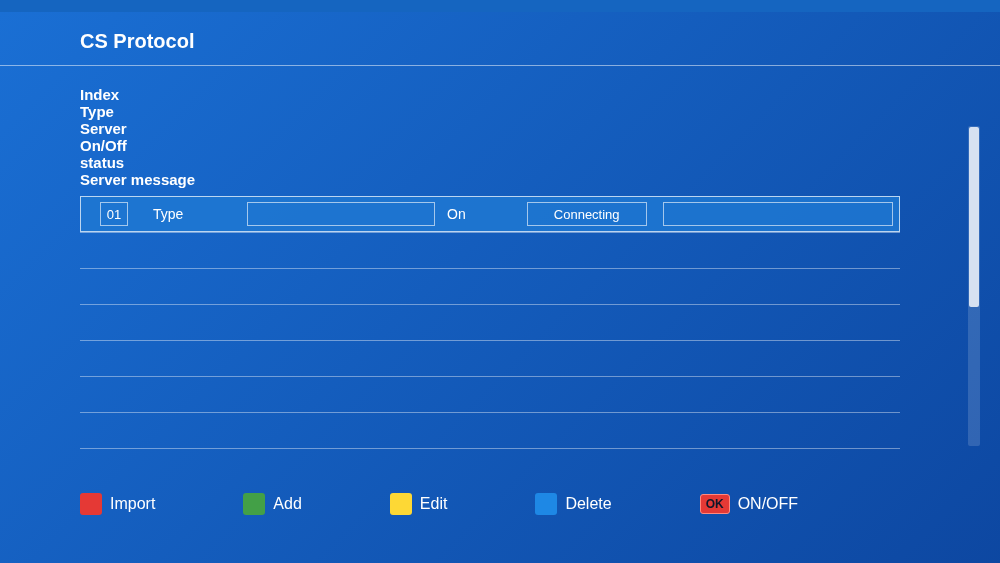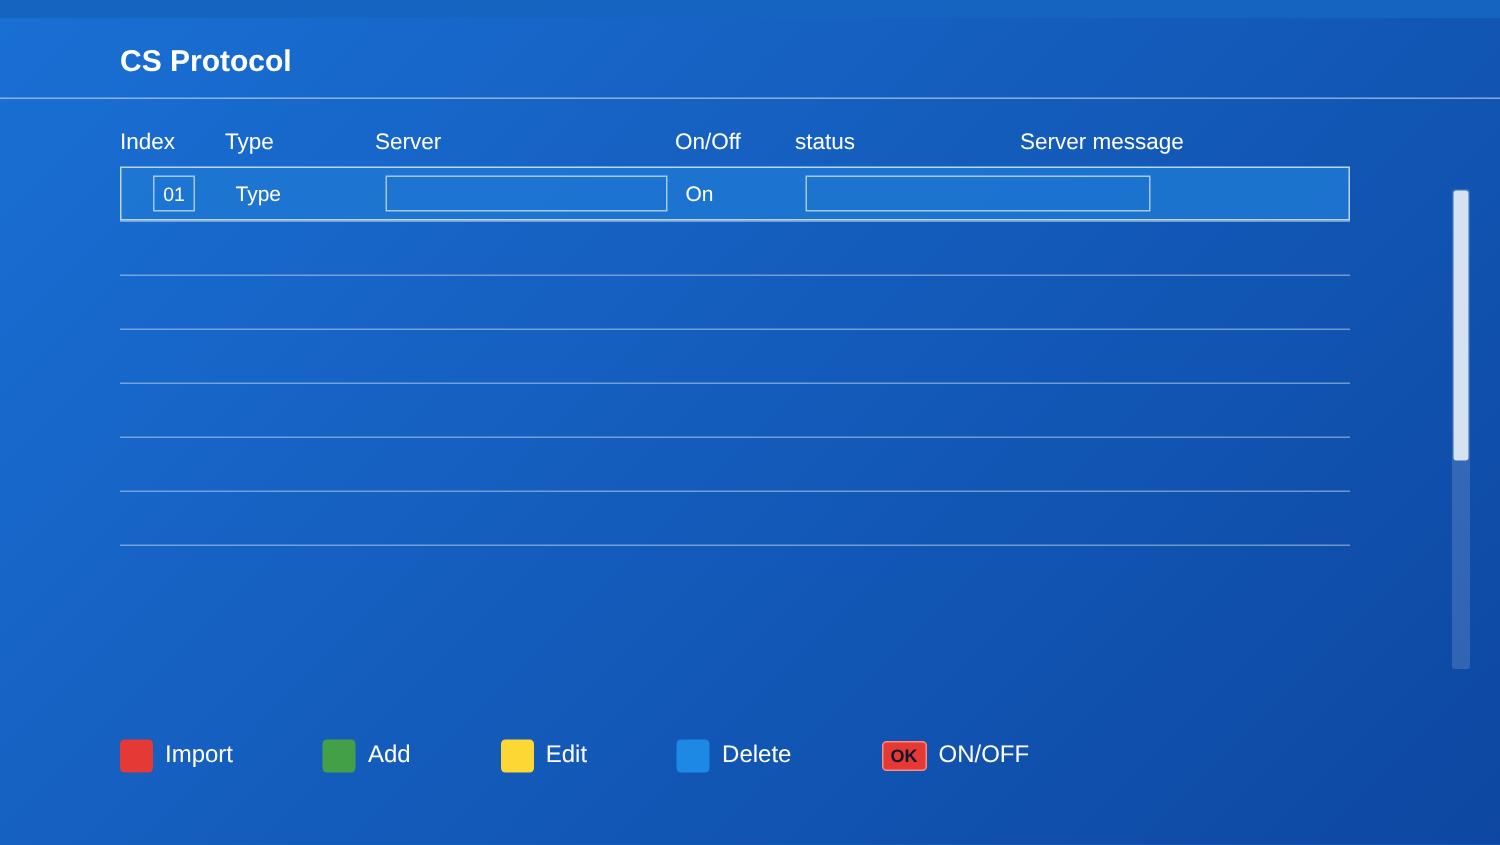--- a/index.html
+++ b/index.html
@@ -66,21 +66,22 @@
     
     .table-wrapper {
       width: 820px;
     }
 
     .table-header {
       display: flex;
       padding: 0 0 8px 0;
       color: #ffffff;
       font-size: 15px;
-      font-weight: normal;
+      font-weight: bold;
+      flex-direction: column;
     }
 
     .col-index { width: 70px; }
     .col-type { width: 100px; }
     .col-server { width: 200px; }
     .col-onoff { width: 80px; }
     .col-status { width: 150px; }
     .col-message { flex: 1; }
 
     .table-row {
@@ -168,21 +169,21 @@
     }
 
     
     .bottom-bar {
       position: absolute;
       bottom: 60px;
       left: 80px;
       right: 80px;
       display: flex;
       align-items: center;
-      gap: 60px;
+      gap: 88px;
     }
 
     .btn-item {
       display: flex;
       align-items: center;
       gap: 8px;
       cursor: pointer;
     }
 
     .btn-color-box {
@@ -236,20 +237,25 @@
         </div>
         <div class="cell cell-type">Type</div>
         <div class="cell cell-server">
           <div class="message-box">
             <span></span>
           </div>
         </div>
         <div class="cell cell-onoff">
           <span>On</span>
         </div>
+        <div class="cell cell-status">
+          <div class="status-box">
+            <span>Connecting</span>
+          </div>
+        </div>
         <div class="cell cell-message">
           <div class="message-box" style="width:230px;">
             <span></span>
           </div>
         </div>
       </div>
 
       <div class="empty-row-line"></div>
       <div class="empty-row-line"></div>
       <div class="empty-row-line"></div>

